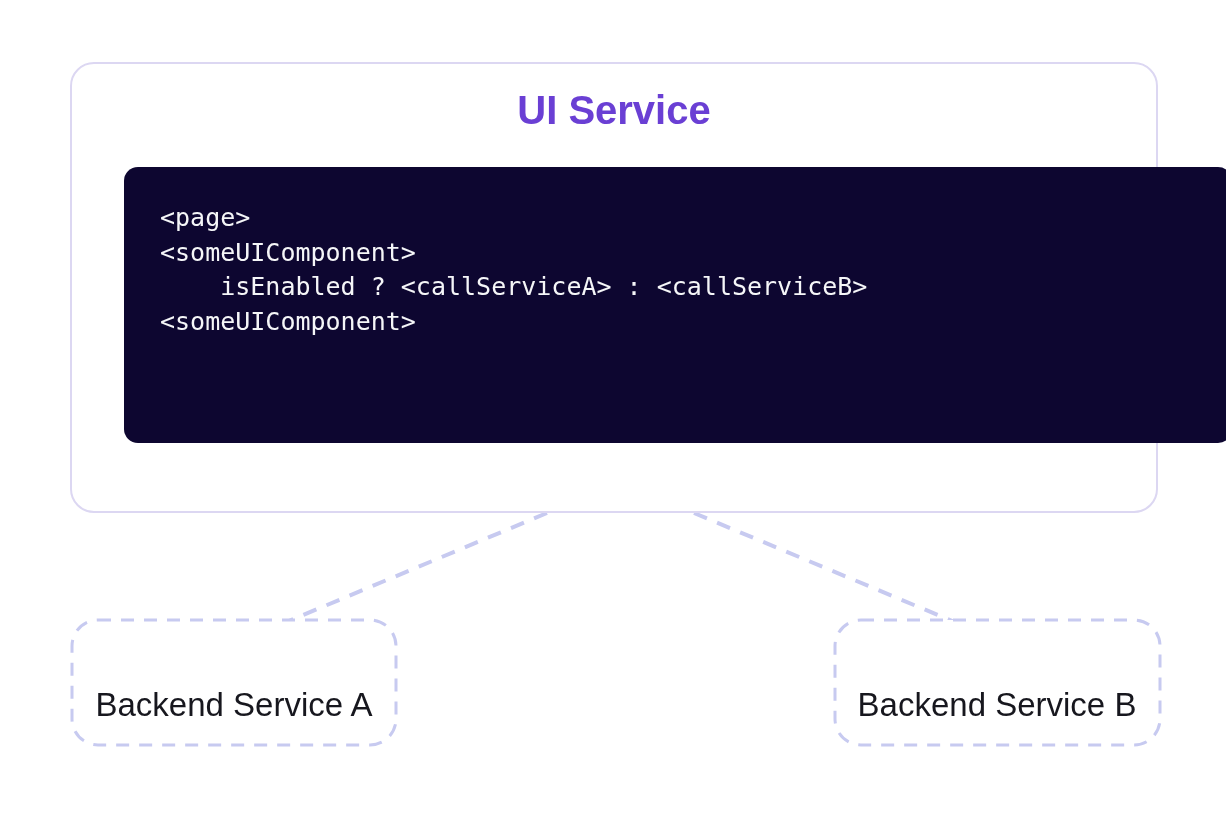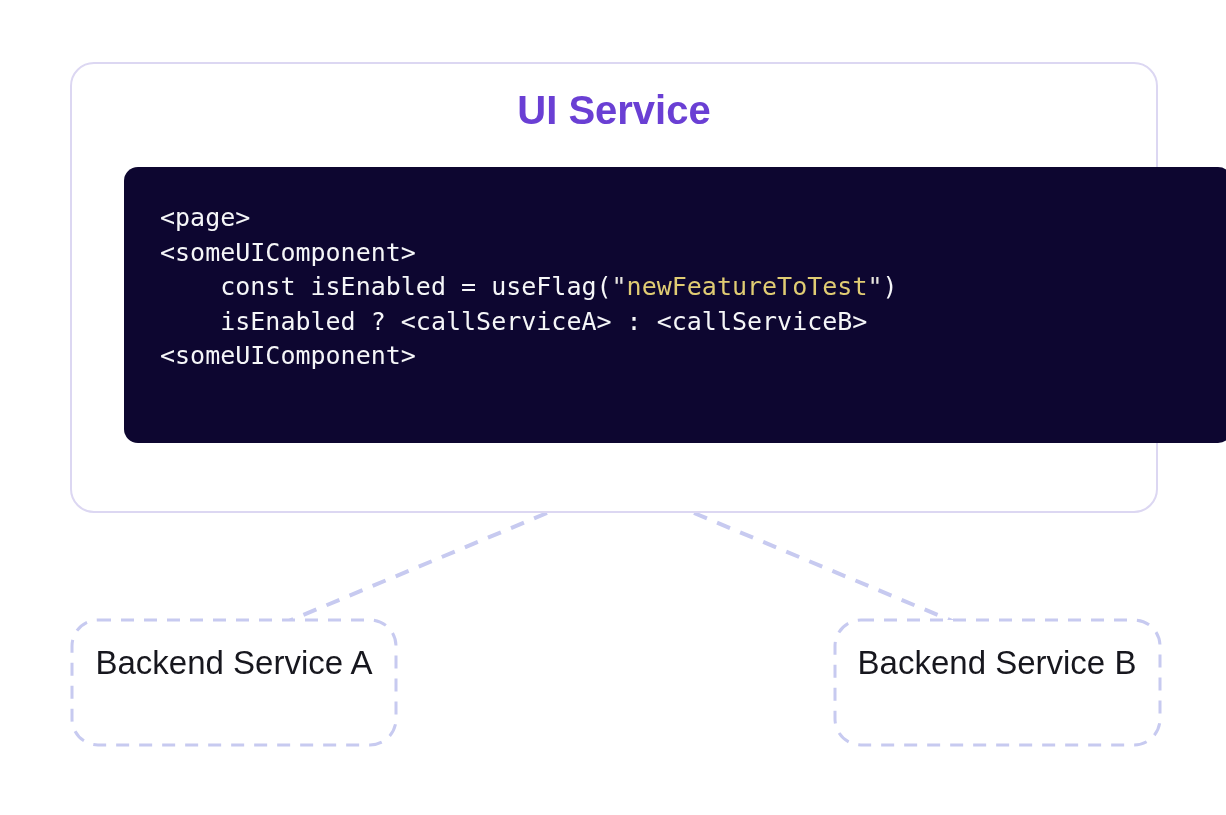--- a/index.html
+++ b/index.html
@@ -59,21 +59,21 @@
     line-height: 34.6px;
     overflow: hidden;
   }
   .code-line { white-space: pre; }
   .seg-plain  { color: var(--code-text, #f5f6f8); }
   .seg-quote  { color: var(--code-quote, #e8e6df); }
   .seg-string { color: var(--code-string, #e0cc73); }
   .backend-label {
     position: absolute;
     width: 328px; height: 129px;
-    top: 598px;
+    top: 640px;
     display: flex;
     align-items: center;
     justify-content: center;
     font-size: 33px;
     color: var(--label-text, #17171e);
   }
   .backend-label.a { left: 70px; }
   .backend-label.b { left: 833px; }
 </style>
 </head>
@@ -86,21 +86,20 @@
     <line class="dash-line" x1="694" y1="513" x2="957" y2="623"></line>
     <rect class="dash-box" x="72" y="620" width="324" height="125" rx="26"></rect>
     <rect class="dash-box" x="835" y="620" width="325" height="125" rx="26"></rect>
   </svg>
 
   <div class="card">
     <div class="card-title">UI Service</div>
     <div class="code">
         <div class="code-line"><span class="seg-plain">&lt;page&gt;</span></div>
         <div class="code-line"><span class="seg-plain">&lt;someUIComponent&gt;</span></div>
-        <div class="code-line"><span class="seg-plain">    const isEnabled = useFlag(</span><span class="seg-quote">"</span><span class="seg-string">newFeatureToTest</span><span class="seg-quote">"</span><span class="seg-plain">)</span></div>
         <div class="code-line"><span class="seg-plain">    isEnabled ? &lt;callServiceA&gt; : &lt;callServiceB&gt;</span></div>
         <div class="code-line"><span class="seg-plain">&lt;someUIComponent&gt;</span></div>
       </div>
   </div>
 
   <div class="backend-label a">Backend Service A</div>
   <div class="backend-label b">Backend Service B</div>
 
 </div>
 

